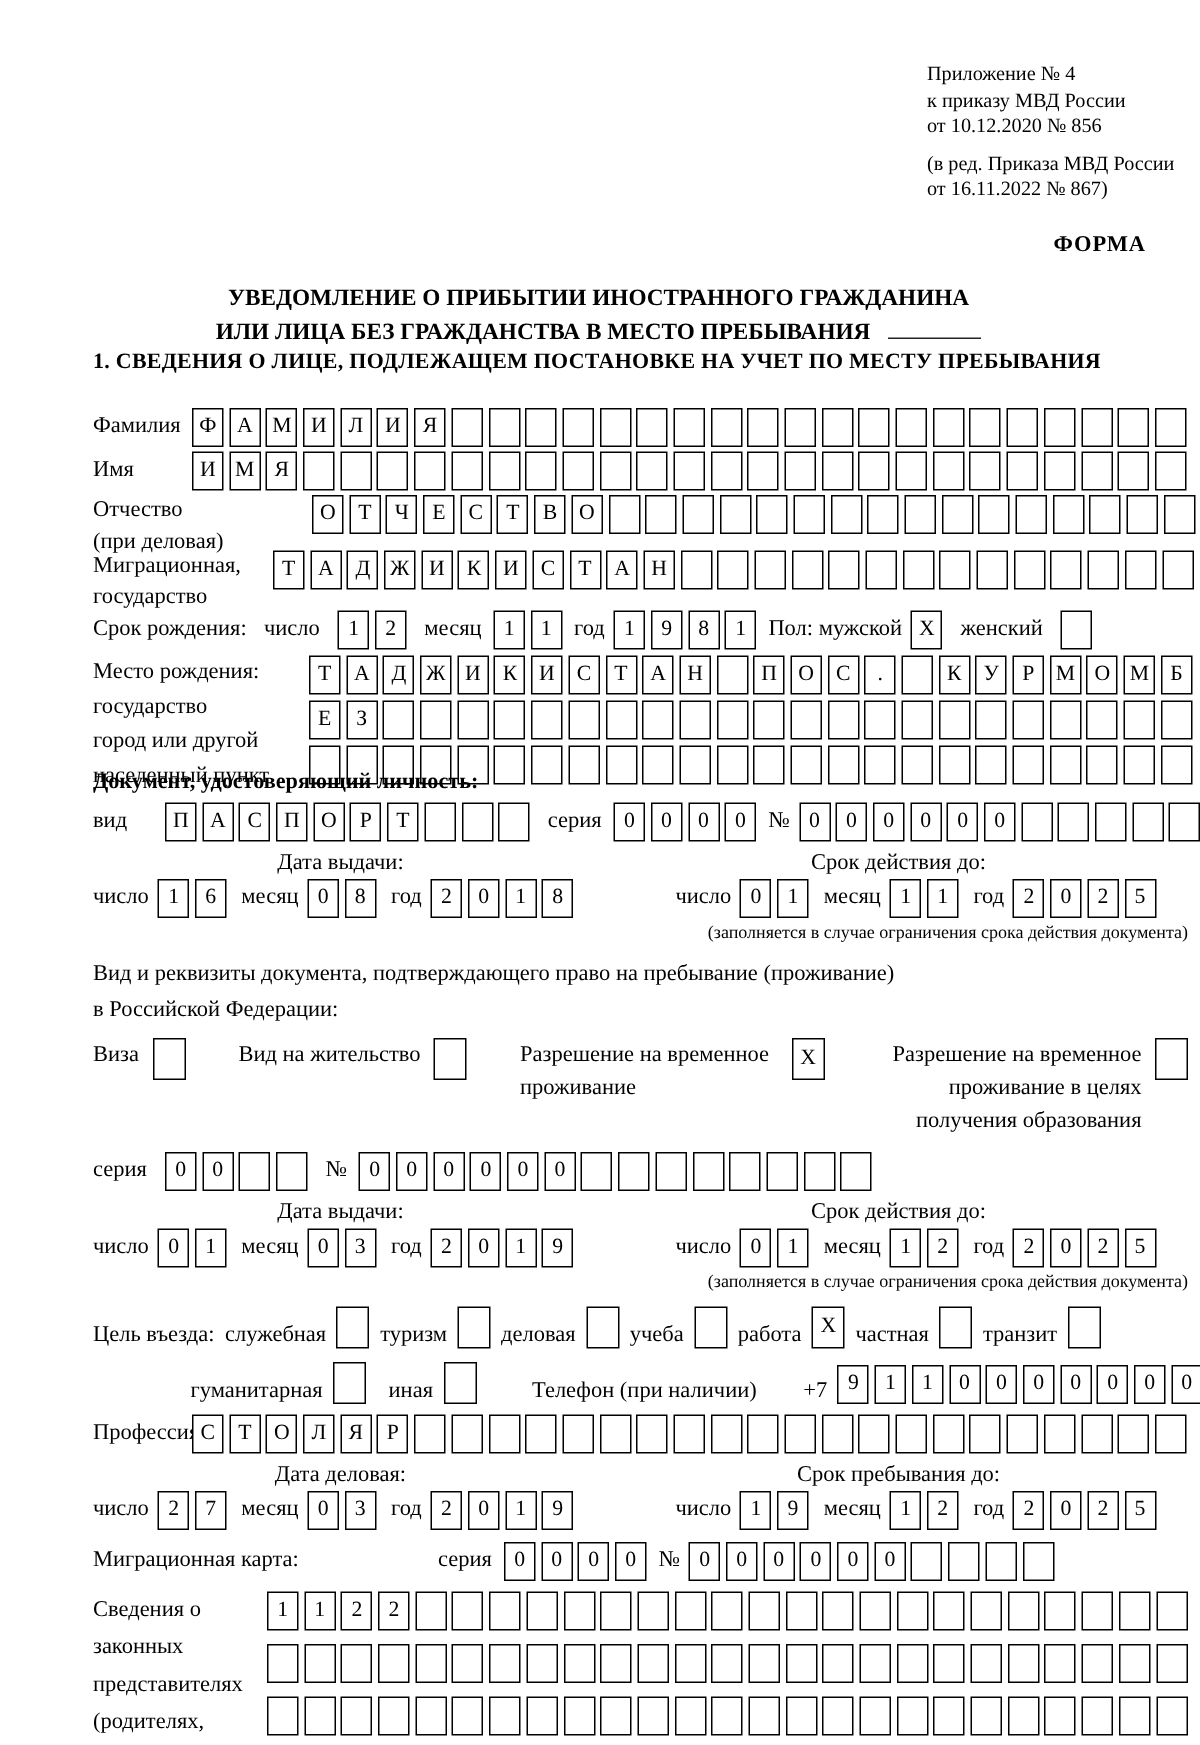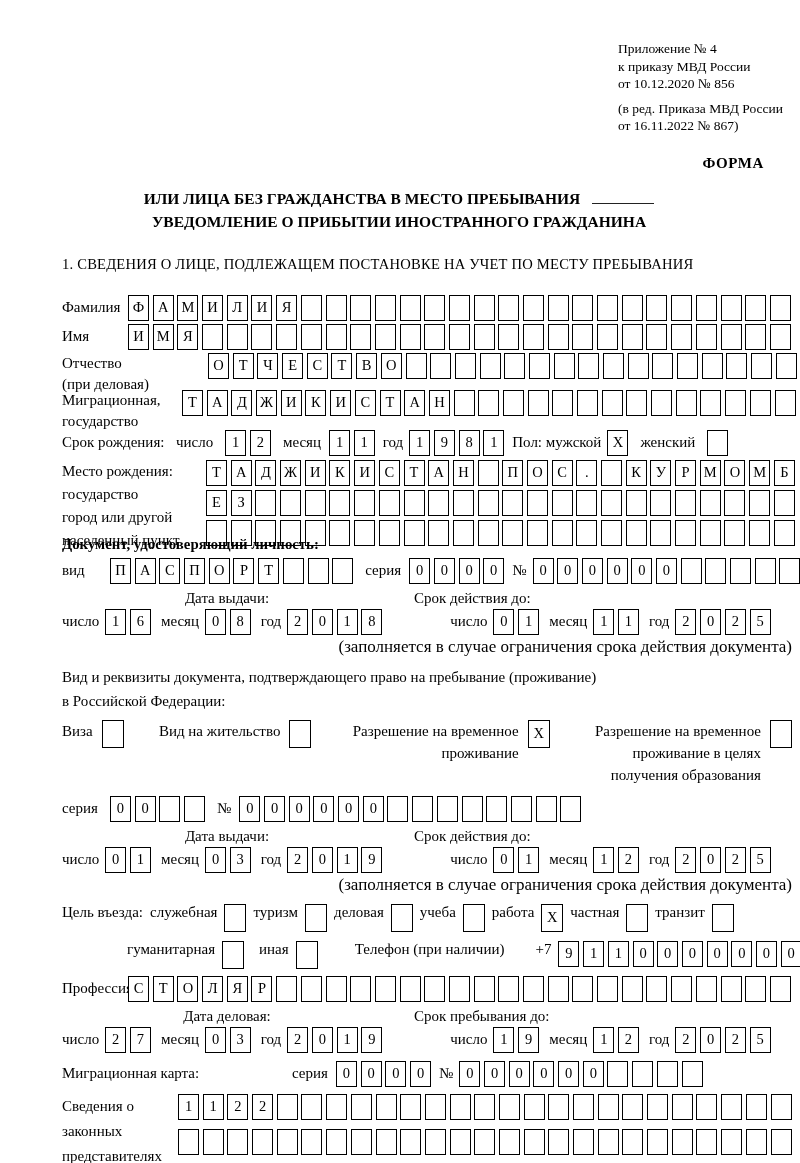--- a/index.html
+++ b/index.html
@@ -6,52 +6,52 @@
   body{width:800px;height:1163px;background:#fff;color:#000;
        font-family:"Liberation Serif",serif;font-size:15px}
   .page{position:relative;width:800px;height:855px;padding:40px 0 0 62px;box-sizing:border-box}
 
   .appendix{margin-left:556px;width:190px;font-size:13.5px;line-height:17.5px}
   .appendix .ed{margin-top:7px}
   .forma{font-weight:bold;text-align:right;margin:20px 36px 0 0;font-size:15px;letter-spacing:.6px}
 
   .title{text-align:center;font-weight:bold;font-size:15.5px;line-height:23px;margin:15px 64px 0 0}
   .uline{display:inline-block;width:62px;border-bottom:1.6px solid #222;margin-left:12px;height:14px}
-  .sect{font-weight:normal;font-size:14.6px;margin-top:23px;letter-spacing:.2px}
+  .sect{font-weight:bold;font-size:14.6px;letter-spacing:.2px}
 
   .row{display:flex;align-items:center;margin-top:3px}
   .row.top{align-items:flex-start}
   .lbl{flex:none;white-space:nowrap}
   .lblcol{flex:none;line-height:21px}
   .boxes{display:flex;gap:3.7px;flex:none;align-items:center}
   .box{flex:none;width:21px;height:26px;border:1.8px solid #000;display:flex;
        align-items:center;justify-content:center;font-size:14.5px;line-height:1;
        box-sizing:border-box;background:#fff}
   .cb{width:22px;height:28px}
 
   .w66{width:66px}.w120{width:120px}.w146{width:146px}.w144{width:144px}.w116{width:116px}
   .gap8{margin-left:8px}.gap12{margin-left:12px}.gap6{margin-left:6px}
 
   .doc-heading{font-weight:bold;text-align:left;margin:4px 60px 0 0;font-size:14.8px}
   .hdr-two{display:flex;margin-top:6px}
   .hdr-two .h-left{width:330px;text-align:center}
-  .hdr-two .h-right{width:370px;text-align:left;margin-left:22px}
+  .hdr-two .h-right{width:370px;text-align:center;margin-left:22px}
   .dategrp{display:flex;align-items:center}
   .dategrp .lbl{margin-right:6px}
   .dategrp .boxes{margin-right:10px}
-  .note-right{font-size:17px;text-align:right;margin:2px 8px 0 0}
+  .note-right{font-size:12px;text-align:right;margin:2px 8px 0 0}
   .intro{margin-top:8px;line-height:24px}
 
   .opt-row{display:flex;align-items:flex-start;justify-content:space-between;margin-top:7px;width:730px}
   .opt{display:flex;align-items:flex-start;gap:9px}
   .opt .olabel{line-height:22px}
-  .opt .c2{width:172px;text-align:right}
+  .opt .c2{width:172px;text-align:left}
   .opt .c3{width:176px;text-align:right}
 
-  .purpose-row{display:flex;align-items:flex-start;gap:7px;margin-top:9px;flex-wrap:nowrap}
+  .purpose-row{display:flex;align-items:flex-end;gap:7px;margin-top:9px;flex-wrap:nowrap}
   .purpose-row .plabel{white-space:nowrap}
 
   .bp-rows{display:flex;flex-direction:column;gap:4px}
   .rep-rows{display:flex;flex-direction:column;gap:9px}
   .lh23{line-height:23px}.lh25{line-height:25px}
 </style>
 </head>
 <body>
 
 <div class="page">
@@ -60,22 +60,22 @@
     <div>Приложение № 4</div>
     <div>к приказу МВД России</div>
     <div>от 10.12.2020 № 856</div>
     <div class="ed">(в ред. Приказа МВД России</div>
     <div>от 16.11.2022 № 867)</div>
   </div>
 
   <div class="forma">ФОРМА</div>
 
   <div class="title">
+    <div>УВЕДОМЛЕНИЕ О ПРИБЫТИИ ИНОСТРАННОГО ГРАЖДАНИНА</div>
     <div><span>ИЛИ ЛИЦА БЕЗ ГРАЖДАНСТВА В МЕСТО ПРЕБЫВАНИЯ</span><span class="uline"></span></div>
-    <div>УВЕДОМЛЕНИЕ О ПРИБЫТИИ ИНОСТРАННОГО ГРАЖДАНИНА</div>
   </div>
 
   <div class="sect" style="margin-right:4px">1. СВЕДЕНИЯ О ЛИЦЕ, ПОДЛЕЖАЩЕМ ПОСТАНОВКЕ НА УЧЕТ ПО МЕСТУ ПРЕБЫВАНИЯ</div>
 
   <div class="row" style="margin-top:22px">
     <span class="lbl w66">Фамилия</span>
     <span class="boxes">
         <span class="box">Ф</span>
         <span class="box">А</span>
         <span class="box">М</span>

